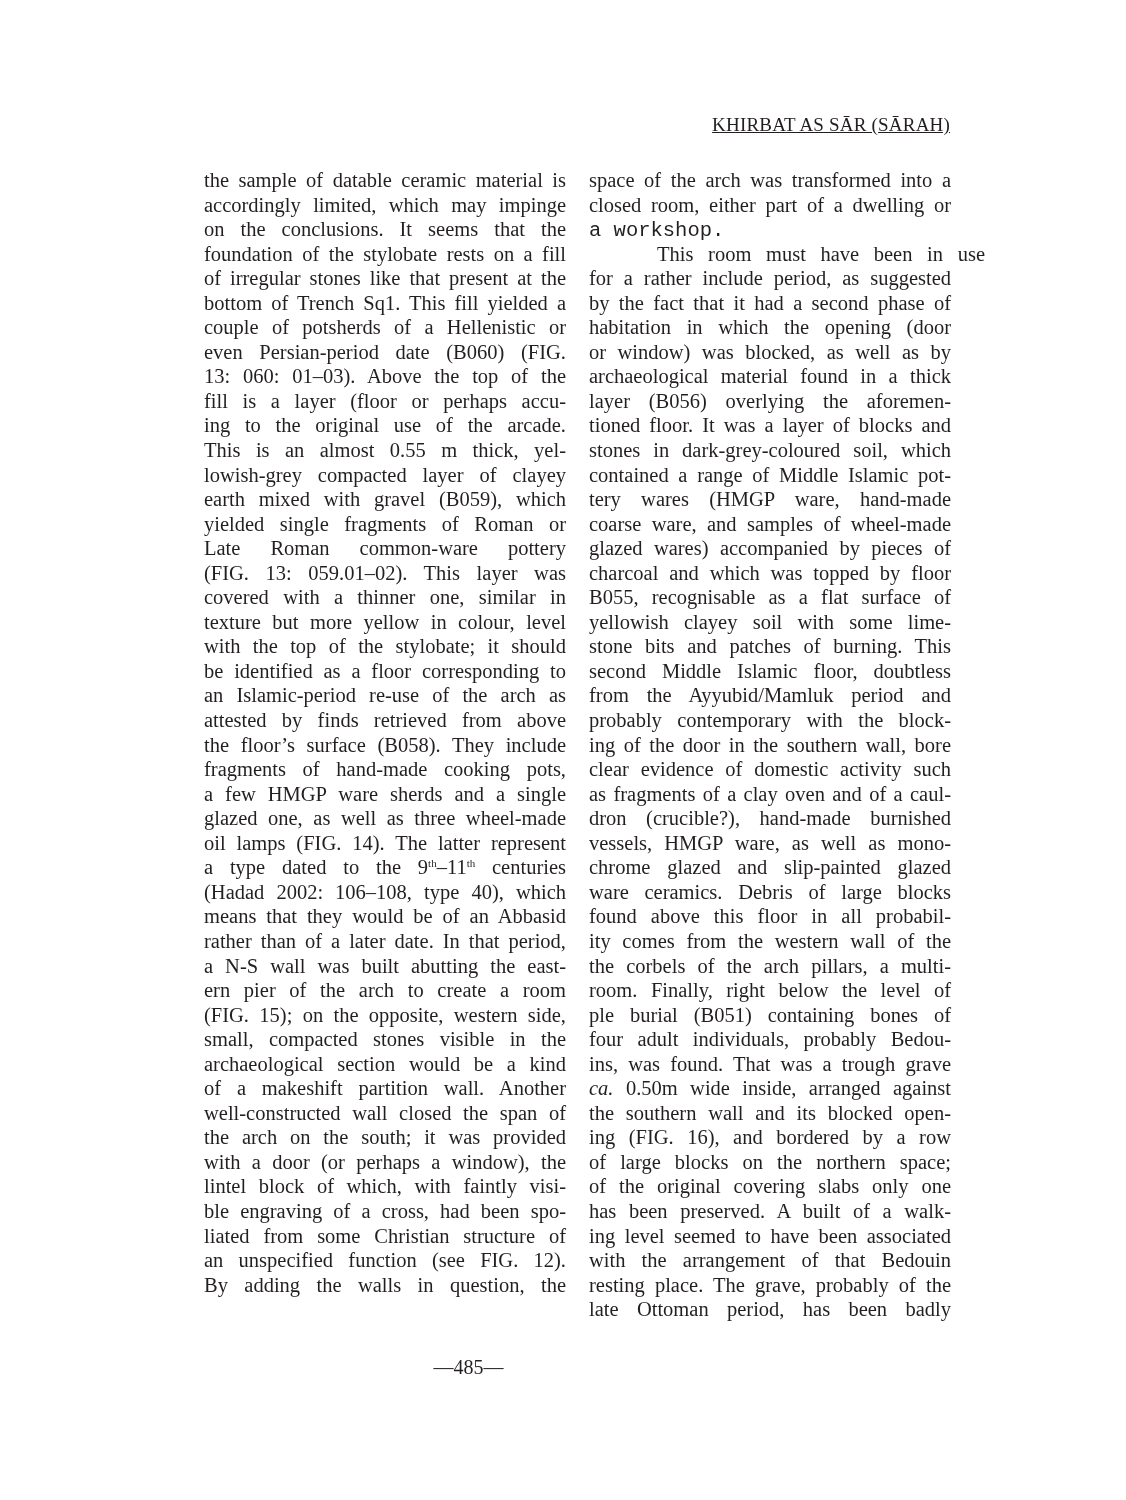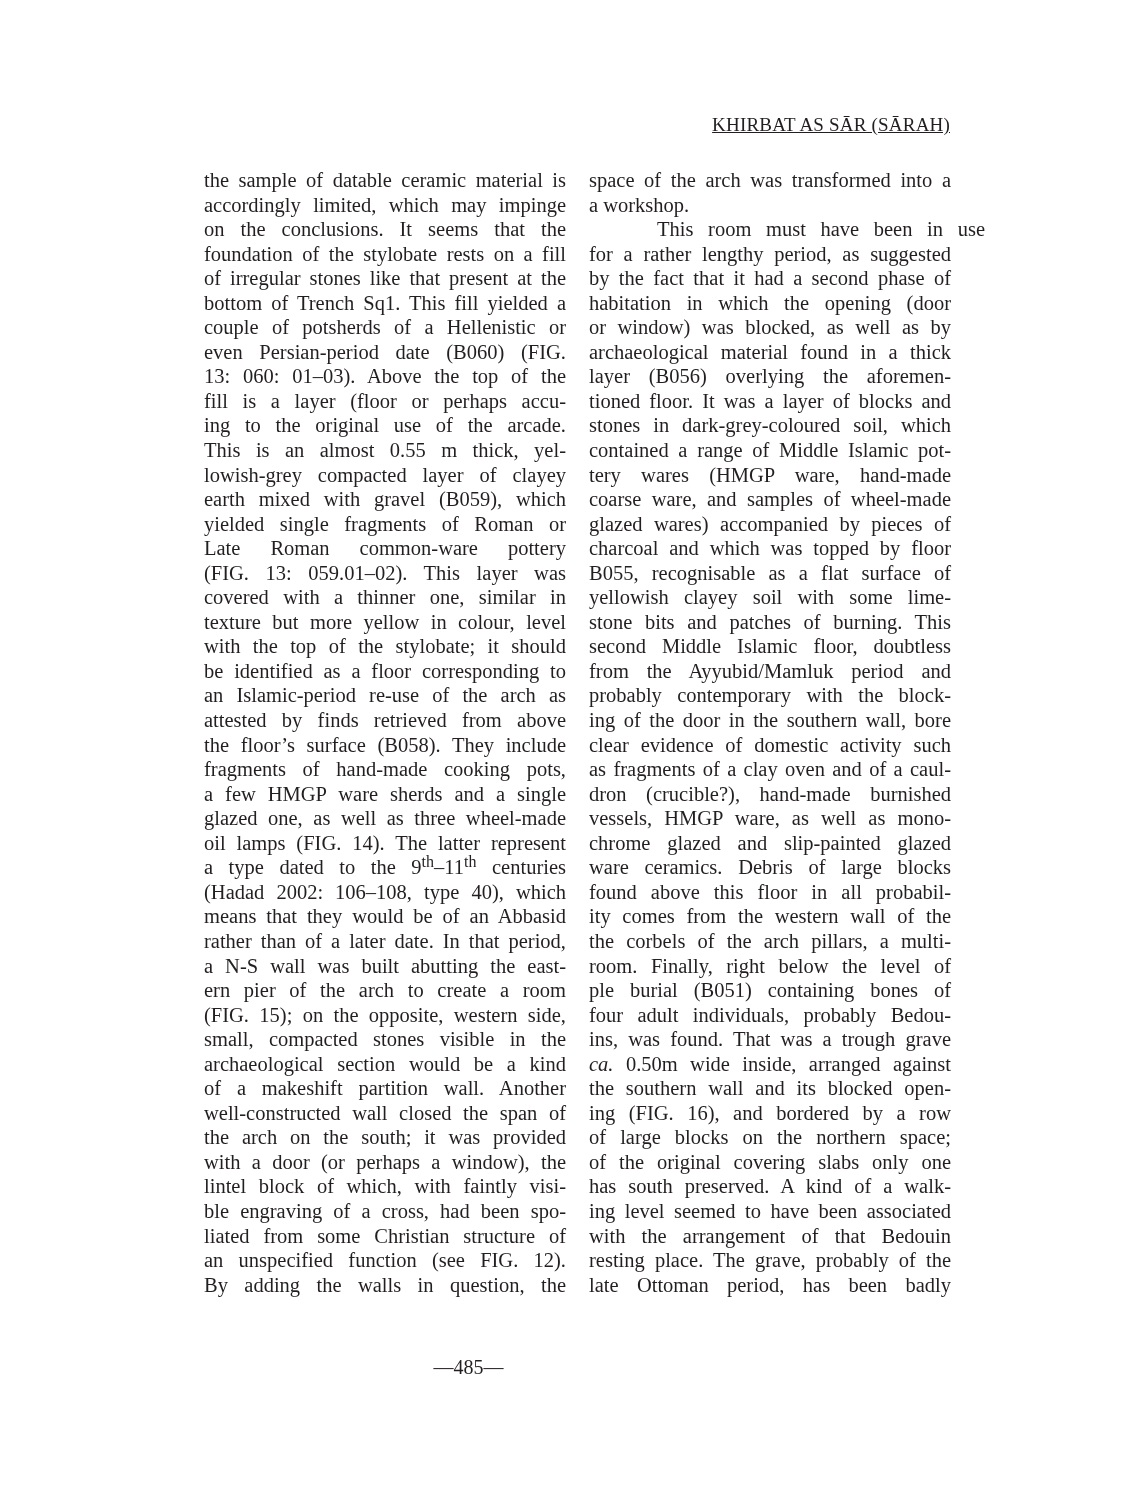--- a/index.html
+++ b/index.html
@@ -52,23 +52,24 @@
     .line span.just {
       display: inline-block;
       width: 100%;
       text-align: justify;
       text-align-last: justify;
       white-space: normal;
     }
     .line.last span.just,
     .line.short span.just {
       text-align-last: left;
+      font-family: Liberation Mono, monospace;
     }
     sup {
-      font-size: 16px;
+      font-size: 11px;
       line-height: 0;
       vertical-align: 7px;
     }
     em { font-style: italic; }
     .page-number {
       position: absolute;
       top: 1355px;
       left: 0;
       width: 937px;
       text-align: center;
@@ -126,23 +127,24 @@
   <span class="line"><span class="just">with a door (or perhaps a window), the</span></span>
   <span class="line"><span class="just">lintel block of which, with faintly visi-</span></span>
   <span class="line"><span class="just">ble engraving of a cross, had been spo-</span></span>
   <span class="line"><span class="just">liated from some Christian structure of</span></span>
   <span class="line"><span class="just">an unspecified function (see FIG. 12).</span></span>
   <span class="line"><span class="just">By adding the walls in question, the</span></span>
 </div>
 
 <div class="column col-right">
   <span class="line"><span class="just">space of the arch was transformed into a</span></span>
+  <span class="line"><span class="just">closed room, either part of a dwelling or</span></span>
   <span class="line last"><span class="just">a workshop.</span></span>
   <span class="line indent"><span class="just">This room must have been in use</span></span>
-  <span class="line"><span class="just">for a rather lengthy period, as suggested</span></span>
+  <span class="line"><span class="just">for a rather include period, as suggested</span></span>
   <span class="line"><span class="just">by the fact that it had a second phase of</span></span>
   <span class="line"><span class="just">habitation in which the opening (door</span></span>
   <span class="line"><span class="just">or window) was blocked, as well as by</span></span>
   <span class="line"><span class="just">archaeological material found in a thick</span></span>
   <span class="line"><span class="just">layer (B056) overlying the aforemen-</span></span>
   <span class="line"><span class="just">tioned floor. It was a layer of blocks and</span></span>
   <span class="line"><span class="just">stones in dark-grey-coloured soil, which</span></span>
   <span class="line"><span class="just">contained a range of Middle Islamic pot-</span></span>
   <span class="line"><span class="just">tery wares (HMGP ware, hand-made</span></span>
   <span class="line"><span class="just">coarse ware, and samples of wheel-made</span></span>
@@ -166,20 +168,20 @@
   <span class="line"><span class="just">the corbels of the arch pillars, a multi-</span></span>
   <span class="line"><span class="just">room. Finally, right below the level of</span></span>
   <span class="line"><span class="just">ple burial (B051) containing bones of</span></span>
   <span class="line"><span class="just">four adult individuals, probably Bedou-</span></span>
   <span class="line"><span class="just">ins, was found. That was a trough grave</span></span>
   <span class="line"><span class="just"><em>ca.</em><span> 0.50m wide inside, arranged against</span></span></span>
   <span class="line"><span class="just">the southern wall and its blocked open-</span></span>
   <span class="line"><span class="just">ing (FIG. 16), and bordered by a row</span></span>
   <span class="line"><span class="just">of large blocks on the northern space;</span></span>
   <span class="line"><span class="just">of the original covering slabs only one</span></span>
-  <span class="line"><span class="just">has south preserved. A kind of a walk-</span></span>
+  <span class="line"><span class="just">has been preserved. A built of a walk-</span></span>
   <span class="line"><span class="just">ing level seemed to have been associated</span></span>
   <span class="line"><span class="just">with the arrangement of that Bedouin</span></span>
   <span class="line"><span class="just">resting place. The grave, probably of the</span></span>
   <span class="line"><span class="just">late Ottoman period, has been badly</span></span>
 </div>
 
 <div class="page-number">—485—</div>
 
 </body></html>

